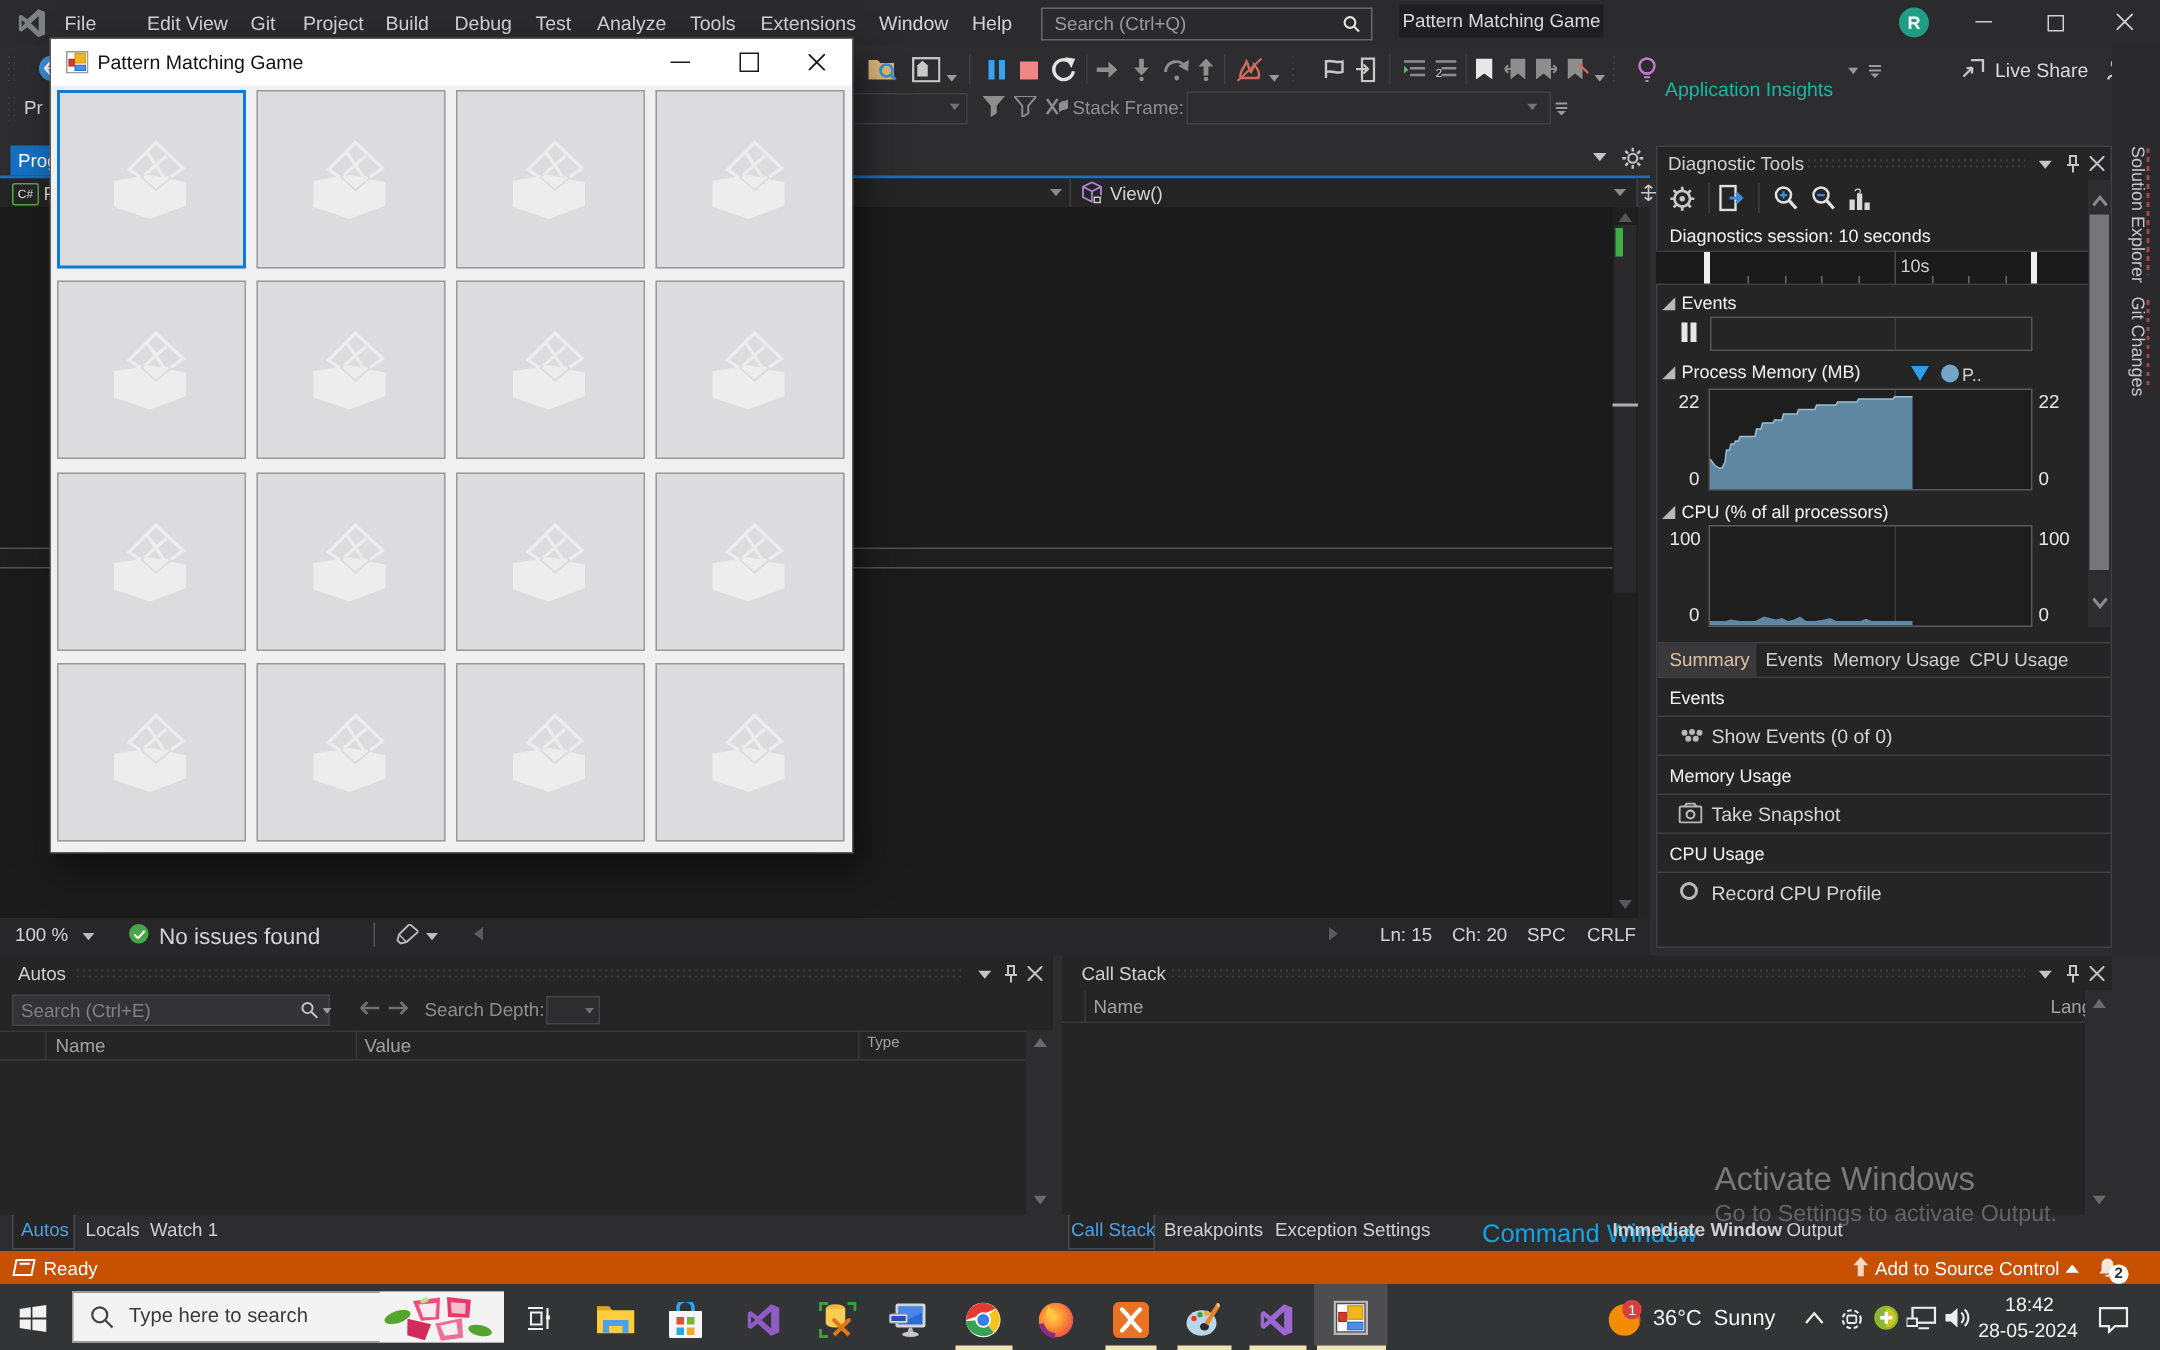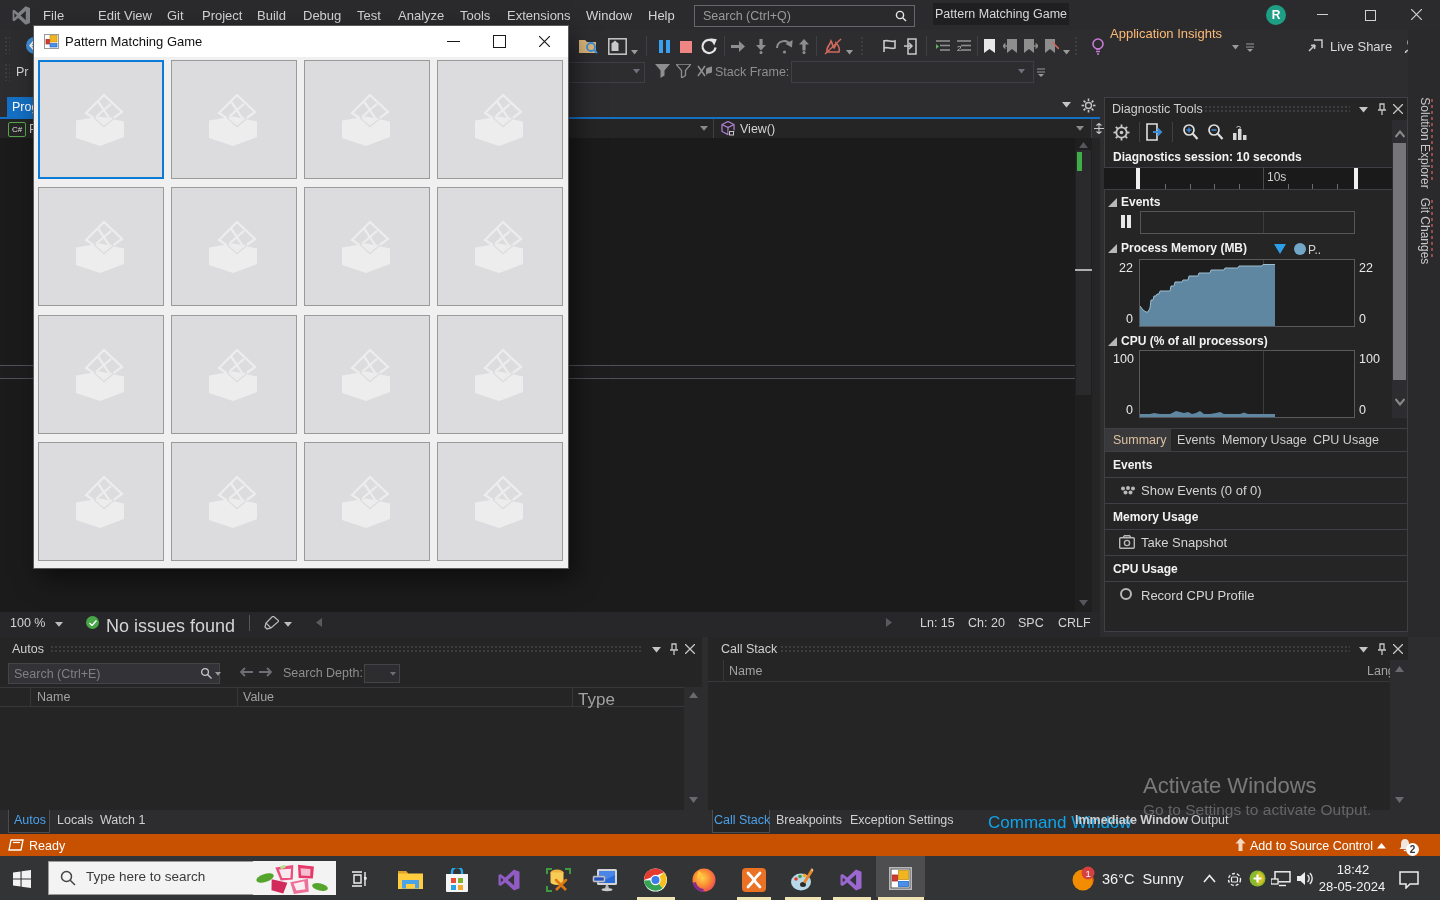--- a/index.html
+++ b/index.html
@@ -1,20 +1,20 @@
 <!DOCTYPE html>
 <html><head><meta charset="utf-8"><style>
 html,body{margin:0;padding:0;background:#000;}
 #root{position:relative;width:1440px;height:900px;background:#2d2d30;font-family:"Liberation Sans",sans-serif;overflow:hidden;}
 .a{position:absolute;}
 .dots{background-image:radial-gradient(#3c3c41 0.9px,transparent 1px);background-size:4px 4px;}
 .sep{width:1px;background:#3f3f46;}
 .txt{color:#d4d4d4;font-size:13px;white-space:nowrap;}
 .gtxt{color:#8e8e8e;font-size:13px;white-space:nowrap;}
-.bold{font-weight:bold;color:#f2f2f2;font-size:12px;}
+.bold{font-weight:normal;color:#f2f2f2;font-size:12px;}
 svg{display:block;}
 </style></head><body>
 <div id="root">
 
 <div class="a" style="left:0;top:0;width:1440px;height:30px;background:#2b2b2e;"></div>
 <div id="titlebar">
 
   <svg class="a" style="left:11px;top:5px" width="21" height="21" viewBox="0 0 21 21">
     <path fill="#7f8187" d="M14.6,1.2 L19,3 V18 L14.6,19.8 L7.2,13.1 L3.2,16.2 L1.6,15.4 V5.6 L3.2,4.8 L7.2,7.9 Z M3.4,8.1 V12.9 L5.9,10.5 Z M9.6,10.5 L14.8,15.3 V5.7 Z"></path>
   </svg>
@@ -165,21 +165,21 @@
       </svg>
   <svg class="a" style="left:1063px;top:50px" width="7" height="5" viewBox="0 0 7 5">
         <path d="M0,0 h7 l-3.5,4.5 z" fill="#9a9a9a"></path>
       </svg>
   <div class="a dots" style="left:1074px;top:36px;width:5px;height:20px;"></div>
 
   <svg class="a" style="left:1091px;top:38px" width="14" height="17" viewBox="0 0 14 17">
     <circle cx="7" cy="6" r="5" fill="none" stroke="#c77ad4" stroke-width="1.6"></circle>
     <path d="M5,11 h4 M5,13.5 h4 M6,16 h2" stroke="#c77ad4" stroke-width="1.4"></path>
   </svg>
-  <div class="a txt" style="left:1110px;top:26px;color:#fdba74;">Application Insights</div>
+  <div class="a txt" style="left:1110px;top:52px;color:#14b8a6;">Application Insights</div>
   <svg class="a" style="left:1232px;top:45px" width="7" height="5" viewBox="0 0 7 5">
         <path d="M0,0 h7 l-3.5,4.5 z" fill="#9a9a9a"></path>
       </svg>
   <svg class="a" style="left:1246px;top:42px" width="8" height="10" viewBox="0 0 8 10">
         <path d="M0,2 h8 M0,5 h8" stroke="#9a9a9a" stroke-width="1.2"></path>
         <path d="M1,7 h6 l-3,3 z" fill="#9a9a9a"></path>
       </svg>
 
   <svg class="a" style="left:1307px;top:38px" width="17" height="17" viewBox="0 0 17 17">
     <path d="M2,13 L8,7 M8,7 l-4,0.5 M8,7 l-0.5,4" stroke="#c8c8c8" stroke-width="1.5" fill="none"></path>
@@ -285,21 +285,21 @@
 
   <div class="a" style="left:0;top:612px;width:1100px;height:25px;background:#27272a;"></div>
   <div class="a txt" style="left:10px;top:616px;font-size:12.5px;">100 %</div>
   <svg class="a" style="left:55px;top:622px" width="8" height="5" viewBox="0 0 8 5">
         <path d="M0,0 h8 l-4,4.8 z" fill="#bdbdbd"></path>
       </svg>
   <div class="a" style="left:86px;top:616px;width:13px;height:13px;border-radius:50%;background:#47a647;"></div>
   <svg class="a" style="left:89px;top:620px" width="8" height="6" viewBox="0 0 8 6">
         <path d="M0.5,3 L3,5.5 L7.5,0.5" stroke="#fff" stroke-width="1.4" fill="none"></path>
       </svg>
-  <div class="a txt" style="left:106px;top:616px;font-size:18px;">No issues found</div>
+  <div class="a txt" style="left:106px;top:616px;font-size:15px;">No issues found</div>
   <div class="a sep" style="left:249px;top:615px;height:16px;background:#55555a;"></div>
   <svg class="a" style="left:263px;top:616px" width="16" height="14" viewBox="0 0 16 14">
         <path d="M10,0 L16,5 8,12 4,13 2,11 3,7 Z" fill="none" stroke="#b8b8b8" stroke-width="1.3"></path>
         <line x1="3" y1="7" x2="8" y2="12" stroke="#b8b8b8" stroke-width="1.1"></line>
       </svg>
   <svg class="a" style="left:284px;top:622px" width="8" height="5" viewBox="0 0 8 5">
         <path d="M0,0 h8 l-4,4.8 z" fill="#bdbdbd"></path>
       </svg>
   <svg class="a" style="left:316px;top:618px" width="6" height="9" viewBox="0 0 6 9">
         <path d="M6,0 V9 L0,4.5 Z" fill="#5a5a5f"></path>
@@ -519,21 +519,21 @@
       </svg>
   <div class="a gtxt" style="left:283px;top:666px;font-size:12.5px;">Search Depth:</div>
   <div class="a" style="left:364px;top:664px;width:36px;height:19px;background:#2d2d30;border:1px solid #434348;box-sizing:border-box;"></div>
   <svg class="a" style="left:390px;top:672px" width="6" height="4" viewBox="0 0 6 4">
         <path d="M0,0 h6 l-3,3.8 z" fill="#6e6e74"></path>
       </svg>
 
   <div class="a" style="left:0;top:687px;width:702px;height:20px;background:#252526;border-top:1px solid #38383c;border-bottom:1px solid #38383c;box-sizing:border-box;"></div>
   <div class="a gtxt" style="left:37px;top:690px;font-size:12.5px;color:#a2a2a2;">Name</div>
   <div class="a gtxt" style="left:243px;top:690px;font-size:12.5px;color:#a2a2a2;">Value</div>
-  <div class="a gtxt" style="left:578px;top:690px;font-size:17px;color:#a2a2a2;">Type</div>
+  <div class="a gtxt" style="left:578px;top:690px;font-size:10px;color:#a2a2a2;">Type</div>
   <div class="a" style="left:30px;top:687px;width:1px;height:20px;background:#38383c;"></div>
   <div class="a" style="left:237px;top:687px;width:1px;height:20px;background:#38383c;"></div>
   <div class="a" style="left:572px;top:687px;width:1px;height:20px;background:#38383c;"></div>
 
   <div class="a" style="left:684px;top:687px;width:18px;height:123px;background:#2d2d30;"></div>
   <svg class="a" style="left:689px;top:692px" width="9" height="6" viewBox="0 0 9 6">
         <path d="M4.5,0 L9,6 H0 Z" fill="#6a6a6e"></path>
       </svg>
   <svg class="a" style="left:689px;top:797px" width="9" height="6" viewBox="0 0 9 6">
         <path d="M4.5,6 L9,0 H0 Z" fill="#6a6a6e"></path>

